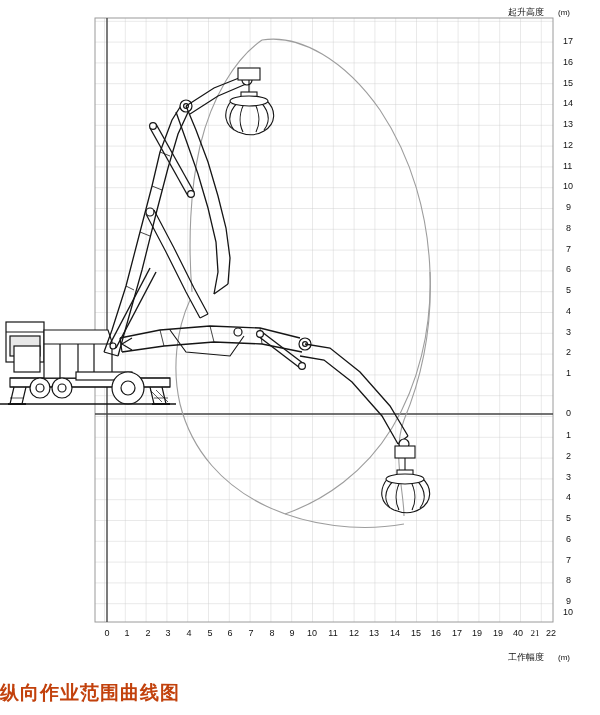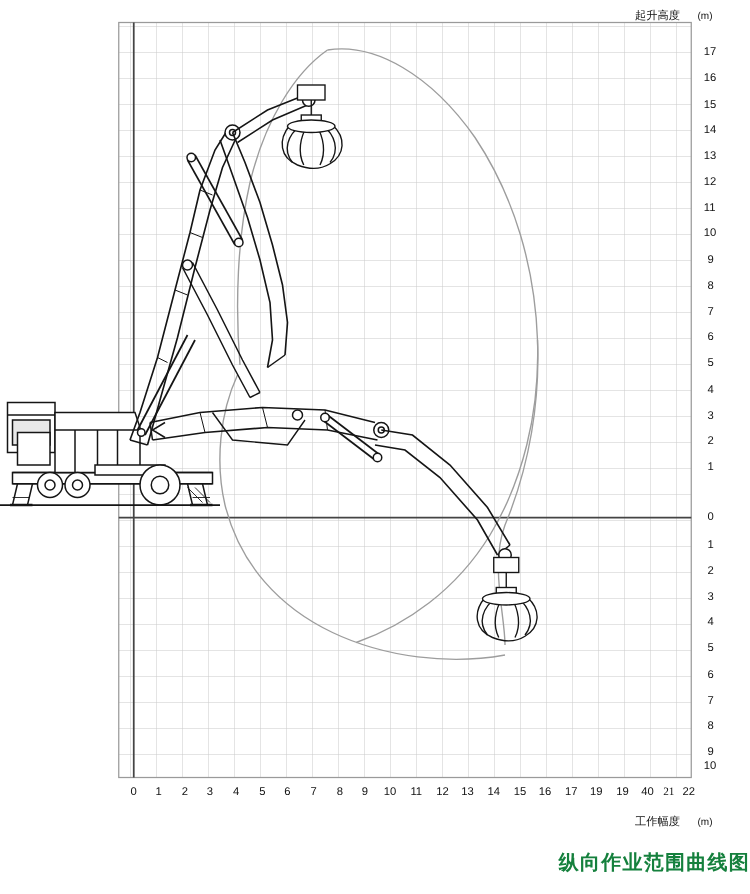--- a/index.html
+++ b/index.html
@@ -2,21 +2,21 @@
 <html><head>
 <meta charset="utf-8">
 <style>
   html,body{margin:0;padding:0;background:#ffffff;}
   body{width:600px;height:715px;overflow:hidden;font-family:"Liberation Sans",sans-serif;}
   #root{position:relative;width:600px;height:562px;}
   .axis-label{position:absolute;font-size:9px;color:#111;white-space:nowrap;}
   .unit{font-size:8px;}
   .tick{position:absolute;font-size:9px;color:#111;text-align:center;width:12px;}
   .ytick{position:absolute;font-size:9px;color:#111;text-align:left;width:14px;}
-  .caption{position:absolute;left:0;width:600px;text-align:right;font-size:16px;font-weight:bold;color:#15803d;
+  .caption{position:absolute;left:0;width:600px;text-align:left;font-size:19px;font-weight:bold;color:#c2410c;
            font-family:"DejaVu Sans","Liberation Sans",sans-serif;letter-spacing:1px;}
   svg{position:absolute;left:0;top:0;}
 </style>
 </head>
 <body>
 
 <div id="root">
 
   <div class="axis-label" style="left:508px;top:6px;">
     <span>起升高度</span><span class="unit" style="margin-left:14px;">(m)</span>

